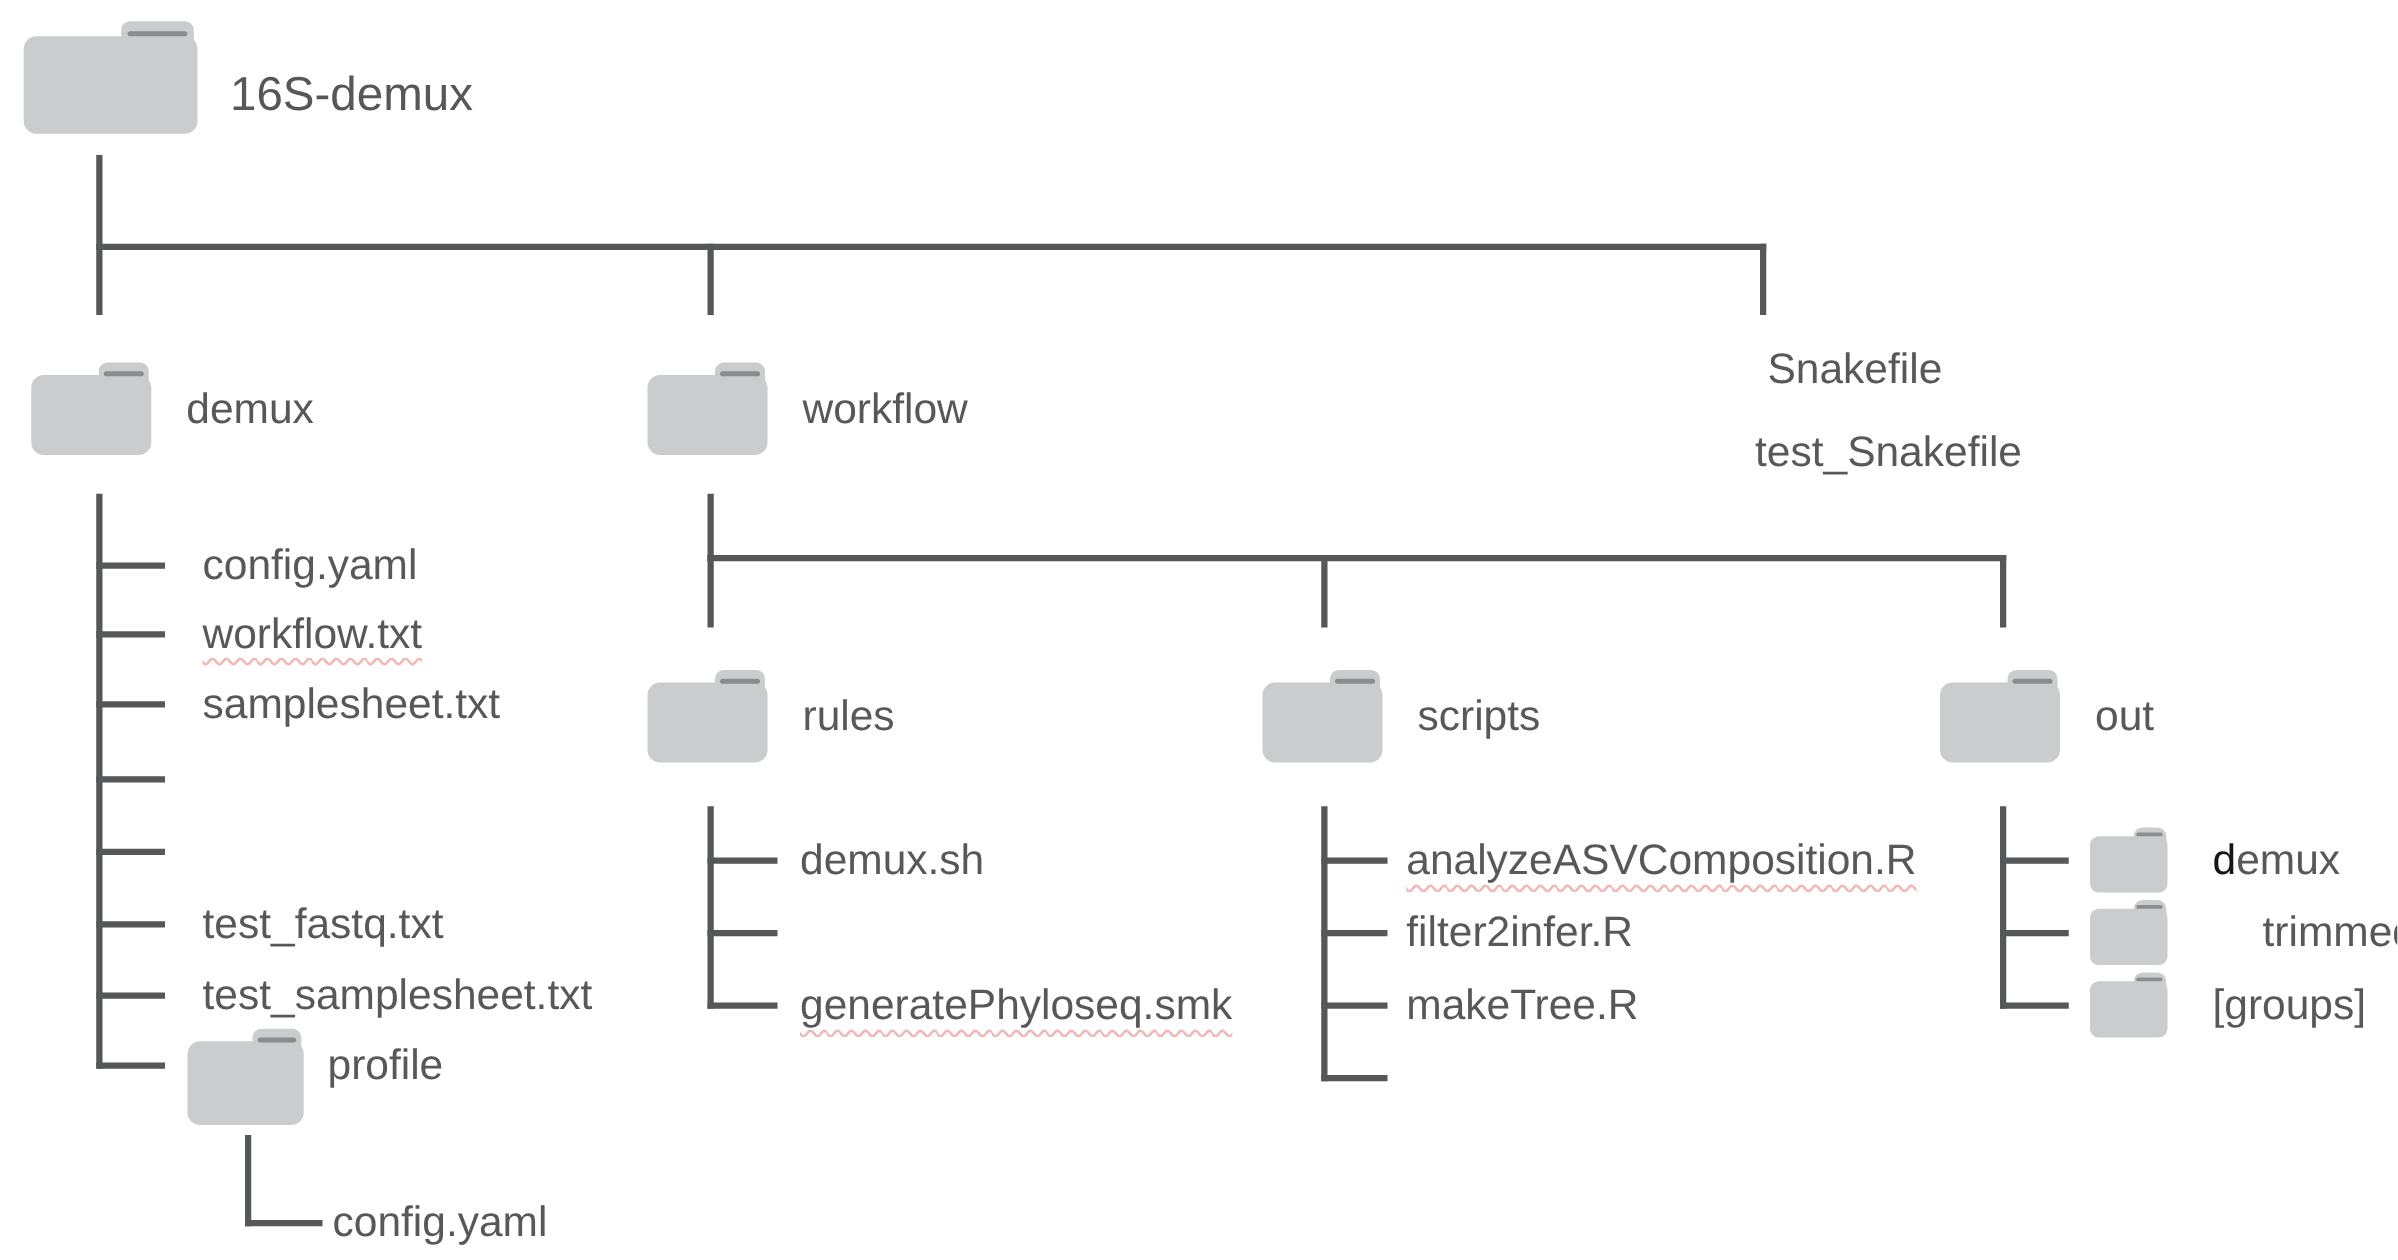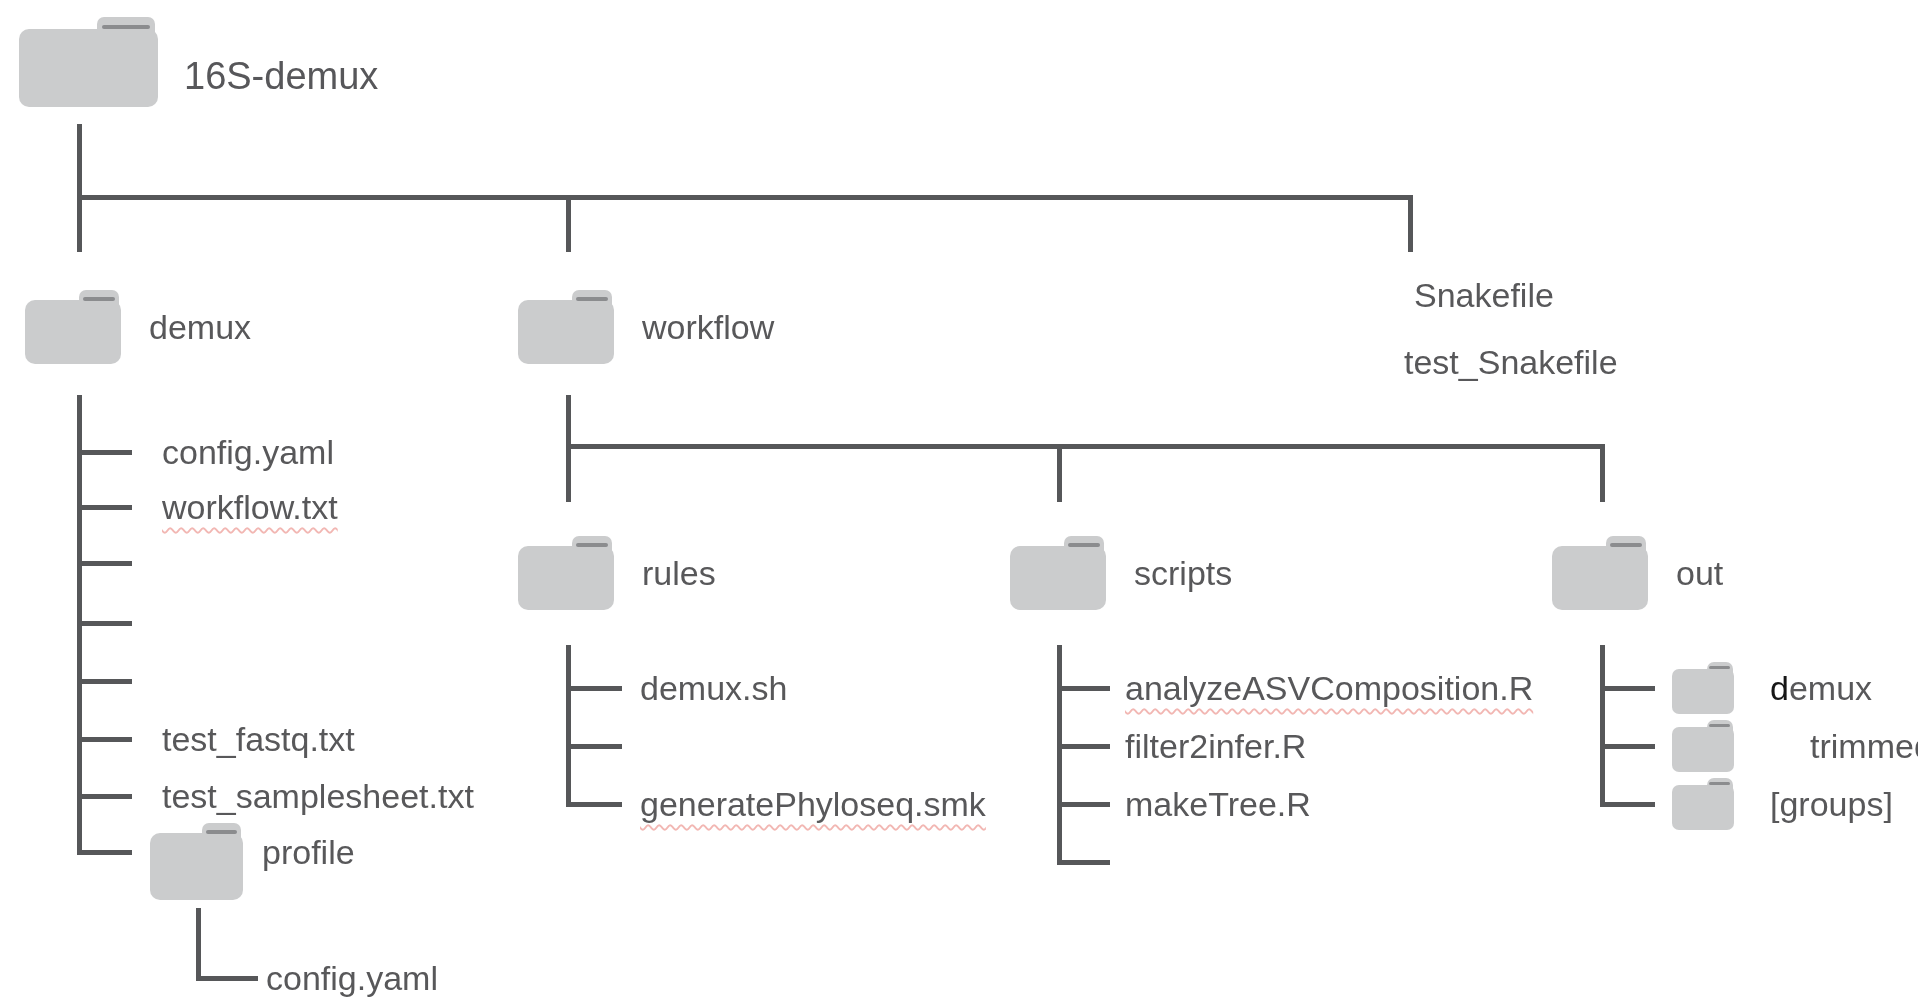--- a/index.html
+++ b/index.html
@@ -132,20 +132,21 @@
 
   <div class="lbl title" style="left:184px;top:76px">16S-demux</div>
 
   <div class="lbl" style="left:149px;top:327px">demux</div>
   <div class="lbl" style="left:642px;top:327px">workflow</div>
   <div class="lbl" style="left:1414px;top:295px">Snakefile</div>
   <div class="lbl" style="left:1404px;top:362px">test_Snakefile</div>
 
   <div class="lbl" style="left:162px;top:452px">config.yaml</div>
   <div class="lbl sp" style="left:162px;top:507px">workflow.txt</div>
+  <div class="lbl" style="left:162px;top:563px">samplesheet.txt</div>
   <div class="lbl" style="left:162px;top:739px">test_fastq.txt</div>
   <div class="lbl" style="left:162px;top:796px">test_samplesheet.txt</div>
 
   <div class="lbl" style="left:262px;top:852px">profile</div>
   <div class="lbl" style="left:266px;top:978px">config.yaml</div>
 
   <div class="lbl" style="left:642px;top:573px">rules</div>
   <div class="lbl" style="left:1134px;top:573px">scripts</div>
   <div class="lbl" style="left:1676px;top:573px">out</div>
 

